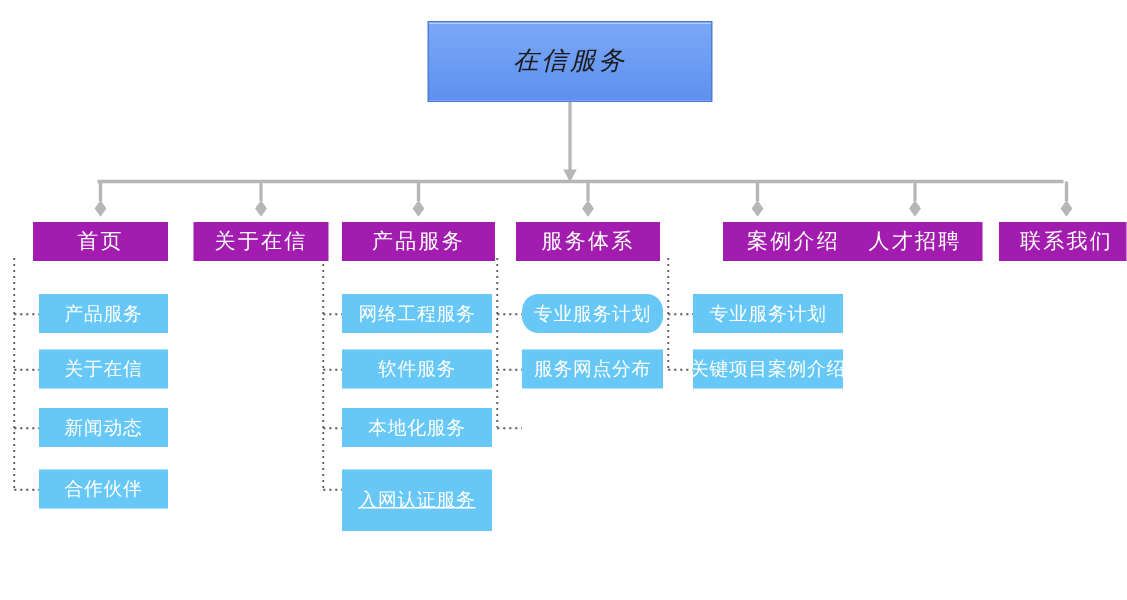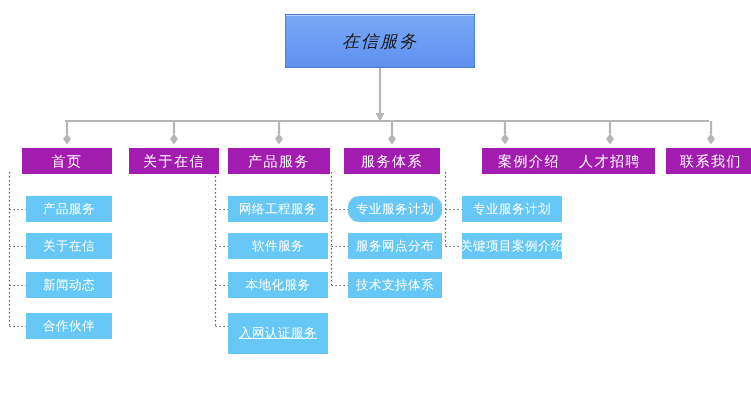--- a/index.html
+++ b/index.html
@@ -126,19 +126,18 @@
     <div class="node node-l3" style="left: 26px; top: 313px; width: 86px; height: 26px;">合作伙伴</div>
     <div class="node node-l2" style="left: 129px; top: 148px; width: 90px; height: 26px;">关于在信</div>
     <div class="node node-l2" style="left: 228px; top: 148px; width: 102px; height: 26px;">产品服务</div>
     <div class="node node-l3" style="left: 228px; top: 196px; width: 100px; height: 26px;">网络工程服务</div>
     <div class="node node-l3" style="left: 228px; top: 233px; width: 100px; height: 26px;">软件服务</div>
     <div class="node node-l3" style="left: 228px; top: 272px; width: 100px; height: 26px;">本地化服务</div>
     <div class="node node-l3" style="left: 228px; top: 313px; width: 100px; height: 41px; text-decoration: underline;">入网认证服务</div>
     <div class="node node-l2" style="left: 344px; top: 148px; width: 96px; height: 26px;">服务体系</div>
     <div class="node node-l3" style="left: 348px; top: 196px; width: 94px; height: 26px; border-radius: 11px;">专业服务计划</div>
     <div class="node node-l3" style="left: 348px; top: 233px; width: 94px; height: 26px; text-align: right;">服务网点分布</div>
-    <div class="node node-l3" style="left: 348px; top: 272px; width: 94px; height: 26px;">技术支持体系</div>
     <div class="node node-l2" style="left: 482px; top: 148px; width: 94px; height: 26px;">案例介绍</div>
     <div class="node node-l3" style="left: 462px; top: 196px; width: 100px; height: 26px;">专业服务计划</div>
     <div class="node node-l3" style="left: 462px; top: 233px; width: 100px; height: 26px;">关键项目案例介绍</div>
     <div class="node node-l2" style="left: 565px; top: 148px; width: 90px; height: 26px;">人才招聘</div>
     <div class="node node-l2" style="left: 666px; top: 148px; width: 90px; height: 26px;">联系我们</div>
   </div>
 
 </body></html>

